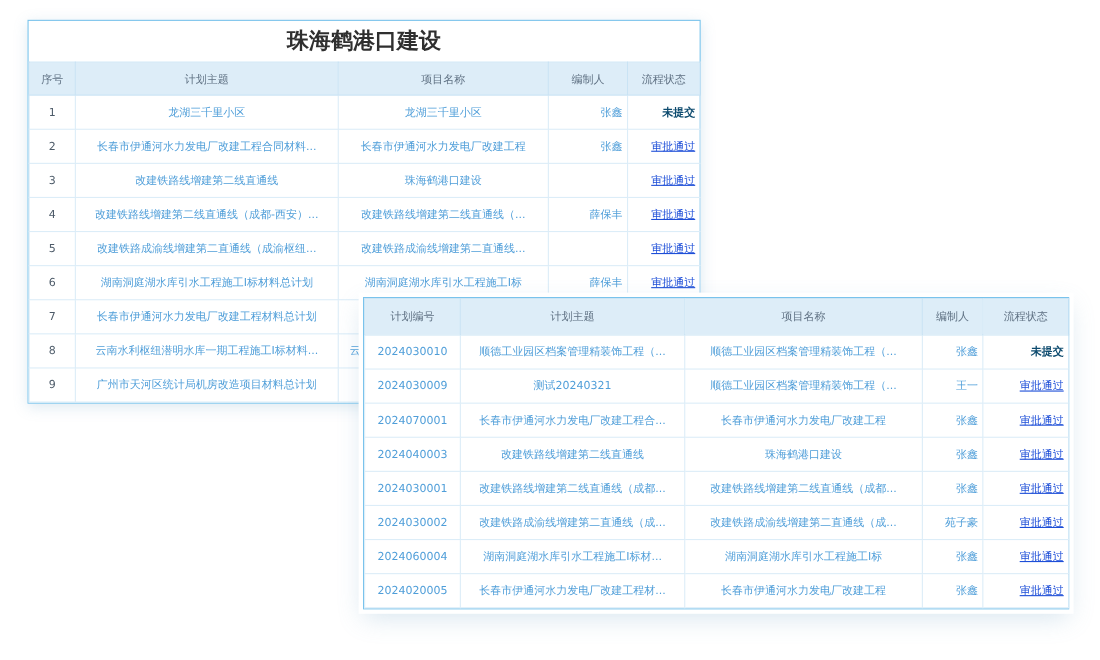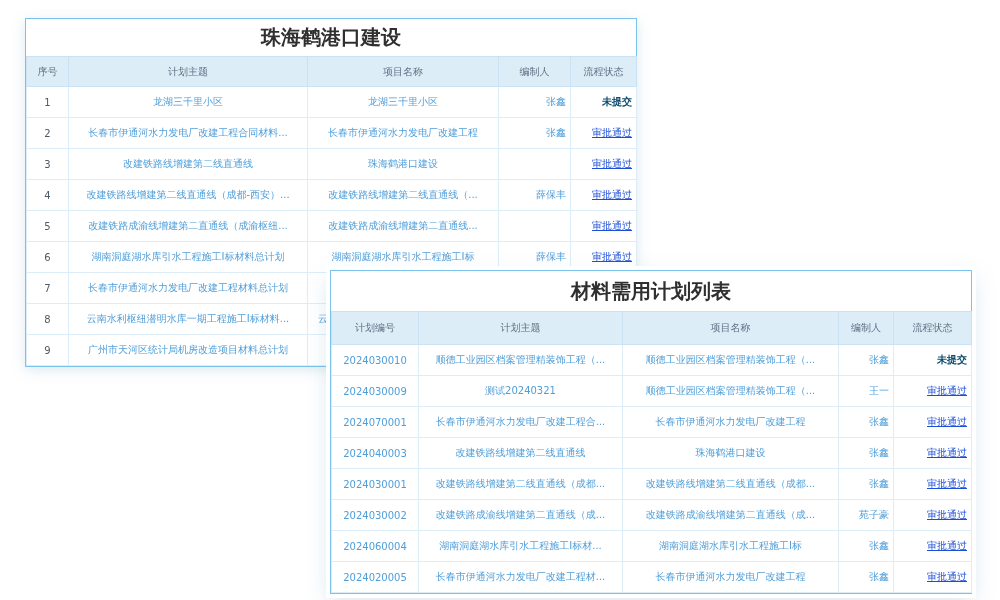--- a/index.html
+++ b/index.html
@@ -119,21 +119,20 @@
             <td class="cell-subject"><span class="link">广州市天河区统计局机房改造项目材料总计划</span></td>
             <td class="cell-project"><span class="link">广州市天河区统计局机房改造项目</span></td>
             <td class="cell-compiler"></td>
             <td class="cell-status"></td>
           </tr>
         </tbody>
     </table>
   </div>
 
   <div class="card" id="card-demand">
-    <div class="card-title">材料需用计划列表</div>
     <table>
       <colgroup>
         <col style="width:87px">
           <col style="width:204px">
           <col style="width:216px">
         <col style="width:55px">
           <col style="width:78px">
       </colgroup>
       <thead>
         <tr>

